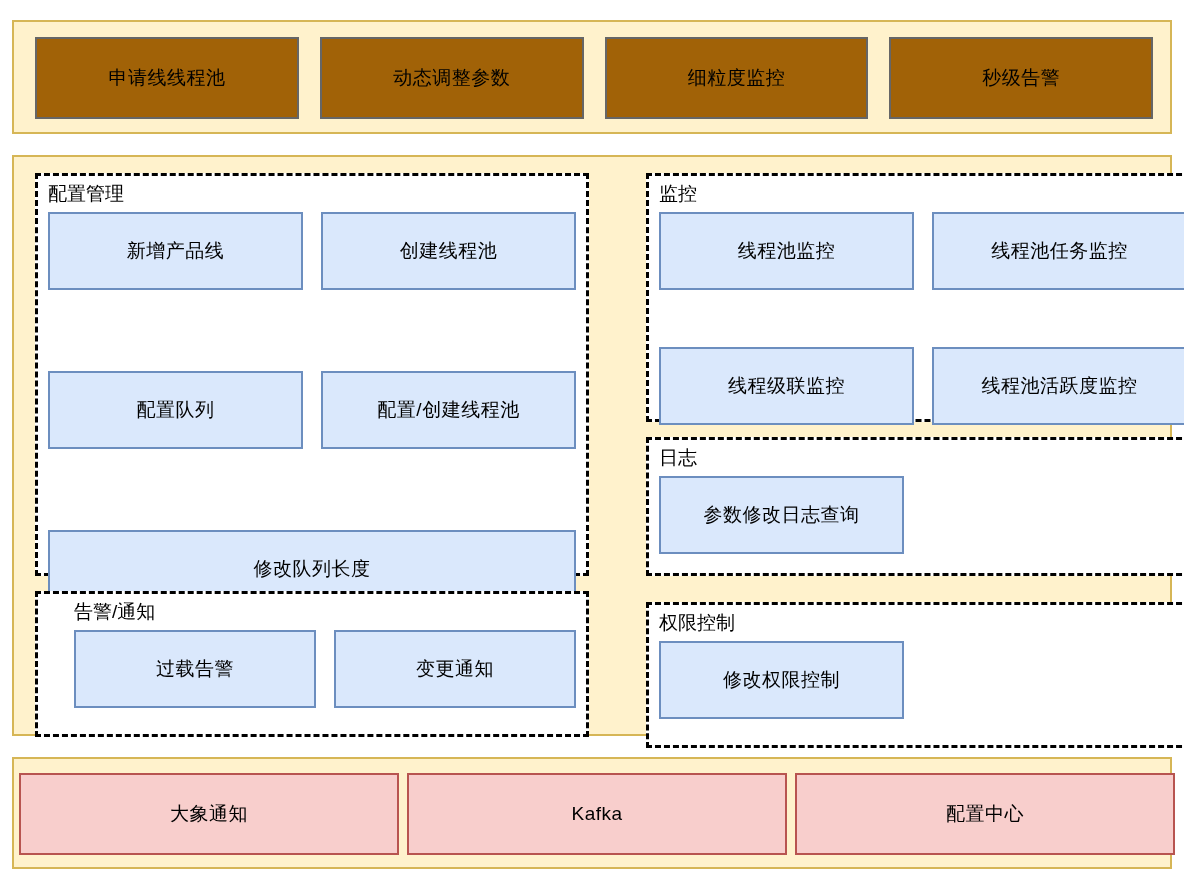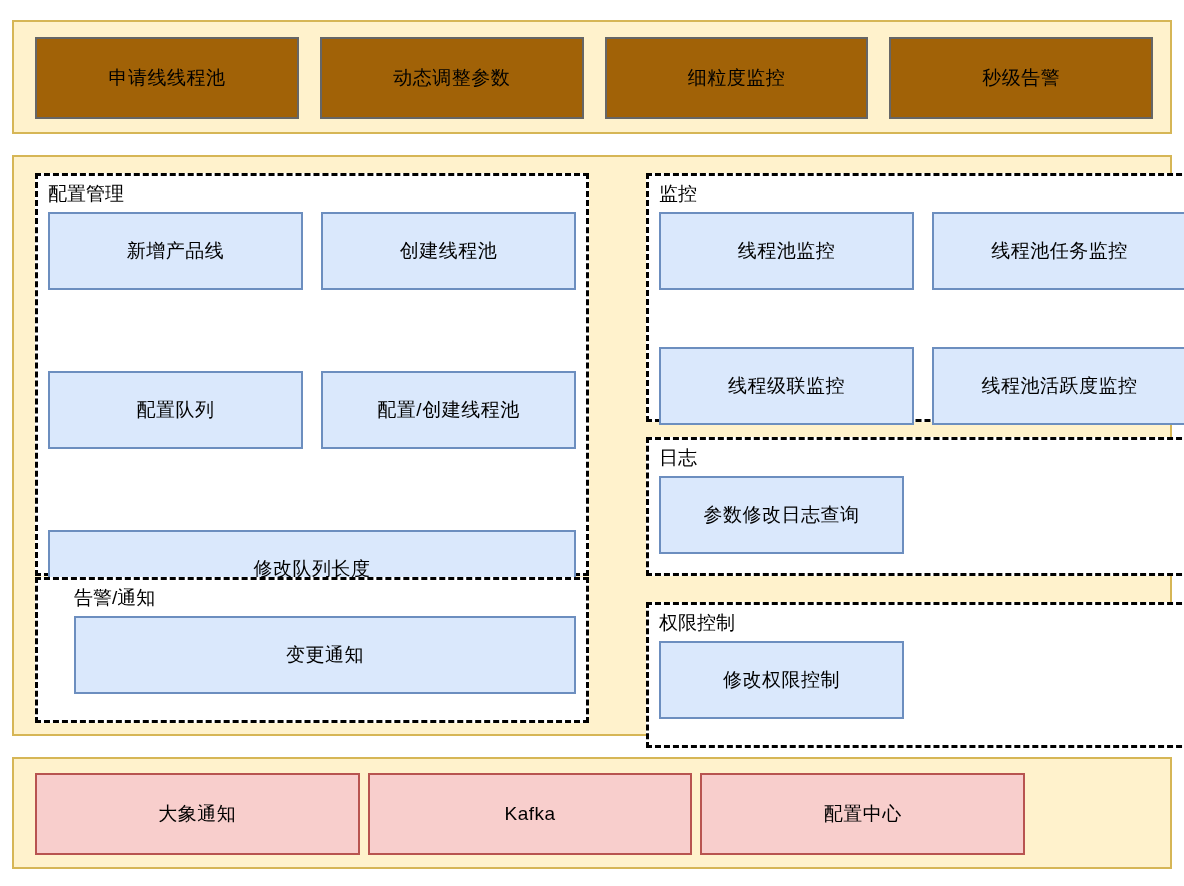--- a/index.html
+++ b/index.html
@@ -110,23 +110,23 @@
   .blue-box.third { width: 245px; flex: 0 0 245px; }
   .blue-box.spacer-cell { visibility: hidden; }
 
   
   .gap-wide  .group-row + .group-row { margin-top: 42px; border-radius: 13px; }
   .gap-tight .group-row + .group-row { margin-top: 18px; }
 
   
   .bottom-row {
     position: absolute;
-    left: 21px;
+    left: 5px;
     top: 14px;
-    width: 990px;
+    width: 1156px;
     height: 82px;
     display: flex;
     gap: 8px;
   }
   .pink-box {
     box-sizing: border-box;
     flex: 1 1 0;
     background: #f8cecc;
     border: 2px solid #b85450;
     display: flex;
@@ -184,24 +184,27 @@
             </div>
           </div>
           <div class="group-row">
             <div class="blue-box half">
               <span>修改队列长度</span>
             </div>
           </div>
         </div>
       </div>
 
-      <div class="group gap-wide" style="height:146px; margin-top:1px;padding-left:36px;">
+      <div class="group gap-wide" style="height:146px; margin-top:15px;padding-left:36px;">
         <div class="group-title">告警/通知</div>
         <div class="group-body">
           <div class="group-row">
+            <div class="blue-box half">
+              <span>过载告警</span>
+            </div>
             <div class="blue-box half">
               <span>变更通知</span>
             </div>
           </div>
         </div>
       </div>
 
     </div>
 
     <div class="col" id="col-right">

